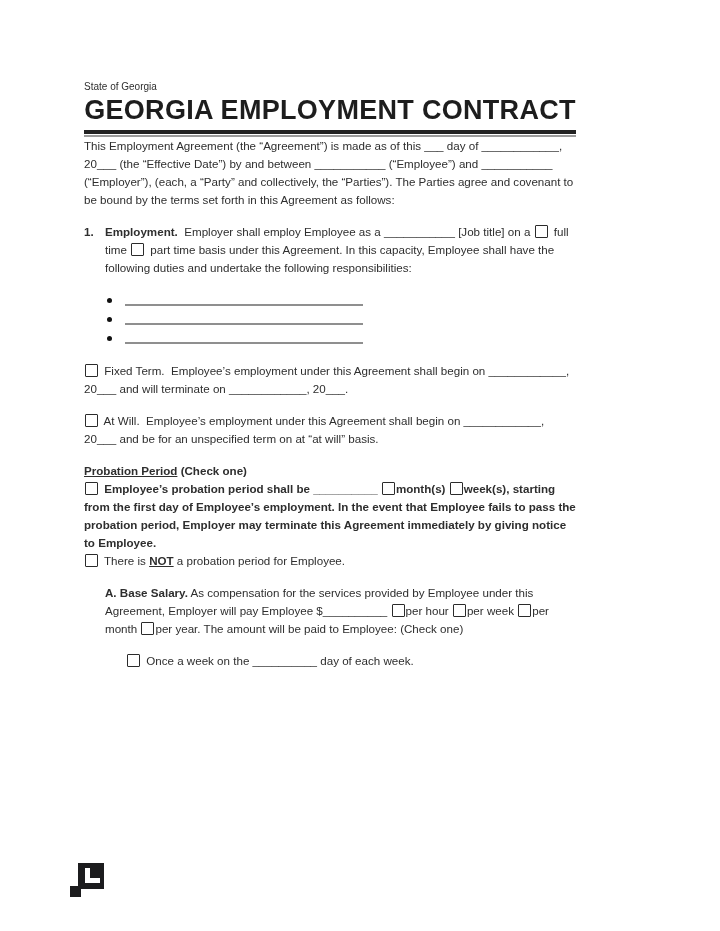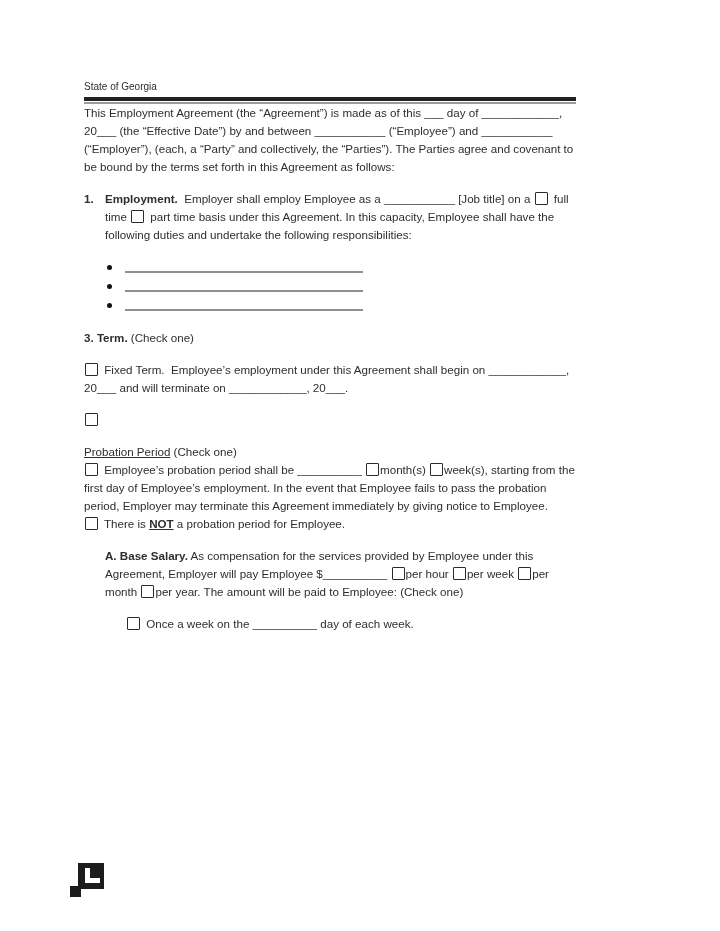--- a/index.html
+++ b/index.html
@@ -27,21 +27,21 @@
     font-size: 27px;
     line-height: 31px;
     letter-spacing: 0.3px;
     color: #1d1d1d;
     margin-top: 2px;
   }
   .rule-dark { height: 4px; background: #222222; margin-top: 4px; }
   .rule-gray { height: 2px; background: #9b9b9b; margin-top: 1px; }
   .doc-body { }
   .block { margin: 0 0 14px 0; }
-  .block.tight { margin-bottom: 0; }
+  .block.tight { margin-bottom: 0; font-weight: bold; }
   .numbered { position: relative; padding-left: 21px; }
   .numbered .num { position: absolute; left: 0; top: 0; font-weight: bold; }
   .indent-1 { margin-left: 21px; }
   .indent-2 { margin-left: 42px; }
   .bold { font-weight: bold; }
   .ul { text-decoration: underline; }
   .bullets { padding-left: 23px; }
   .bullet-row { height: 19px; position: relative; }
   .dot {
     position: absolute; left: 0; top: 7px;
@@ -69,34 +69,34 @@
   .logo .small { position: absolute; left: 0; bottom: 0; width: 11px; height: 11px; background: #1c1c1e; }
   .logo .lv { position: absolute; right: 14px; top: 5px; width: 5px; height: 15px; background: #ffffff; }
   .logo .lh { position: absolute; right: 4px; top: 15px; width: 15px; height: 5px; background: #ffffff; }
 </style>
 </head>
 <body>
 
 <div class="page">
 
   <div class="state-label">State of Georgia</div>
+  <div class="doc-title">GEORGIA EMPLOYMENT CONTRACT</div>
   <div class="rule-dark"></div>
   <div class="rule-gray"></div>
 
   <div class="doc-body">
       <div class="block"><span class="txt">This Employment Agreement (the “Agreement”) is made as of this ___ day of ____________, 20___ (the “Effective Date”) by and between ___________ (“Employee”) and ___________ (“Employer”), (each, a “Party” and collectively, the “Parties”). The Parties agree and covenant to be bound by the terms set forth in this Agreement as follows:</span></div>
       <div class="block numbered"><span class="num">1.</span><span class="bold">Employment.</span><span class="txt">&nbsp; Employer shall employ Employee as a ___________ [Job title] on a </span><span class="cb"></span><span class="txt"> full time </span><span class="cb"></span><span class="txt"> part time basis under this Agreement. In this capacity, Employee shall have the following duties and undertake the following responsibilities:</span></div>
       <div class="block bullets">
         <div class="bullet-row"><span class="dot"></span><span class="bline"></span></div>
         <div class="bullet-row"><span class="dot"></span><span class="bline"></span></div>
         <div class="bullet-row"><span class="dot"></span><span class="bline"></span></div>
       </div>
-      <div class="block"><span class="bold">3. Term.</span><span class="txt"> (Check one)</span></div>
       <div class="block"><span class="cb"></span><span class="txt"> Fixed Term.&nbsp; Employee’s employment under this Agreement shall begin on ____________, 20___ and will terminate on ____________, 20___.</span></div>
-      <div class="block"><span class="cb"></span></div>
+      <div class="block"><span class="cb"></span><span class="txt"> At Will.&nbsp; Employee’s employment under this Agreement shall begin on ____________, 20___ and be for an unspecified term on at “at will” basis.</span></div>
       <div class="block tight"><span class="ul">Probation Period</span><span class="txt"> (Check one)</span></div>
       <div class="block tight"><span class="cb"></span><span class="txt"> Employee’s probation period shall be __________ </span><span class="cb tight"></span><span class="txt">month(s) </span><span class="cb tight"></span><span class="txt">week(s), starting from the first day of Employee’s employment. In the event that Employee fails to pass the probation period, Employer may terminate this Agreement immediately by giving notice to Employee.</span></div>
       <div class="block"><span class="cb"></span><span class="txt"> There is </span><span class="bold ul">NOT</span><span class="txt"> a probation period for Employee.</span></div>
       <div class="block indent-1"><span class="bold">A. Base Salary.</span><span class="txt"> As compensation for the services provided by Employee under this Agreement, Employer will pay Employee $__________ </span><span class="cb tight"></span><span class="txt">per hour </span><span class="cb tight"></span><span class="txt">per week </span><span class="cb tight"></span><span class="txt">per month </span><span class="cb tight"></span><span class="txt">per year. The amount will be paid to Employee: (Check one)</span></div>
       <div class="block indent-2"><span class="cb"></span><span class="txt"> Once a week on the __________ day of each week.</span></div>
     </div>
 
   <div class="logo">
     <span class="big"></span>
     <span class="small"></span>

